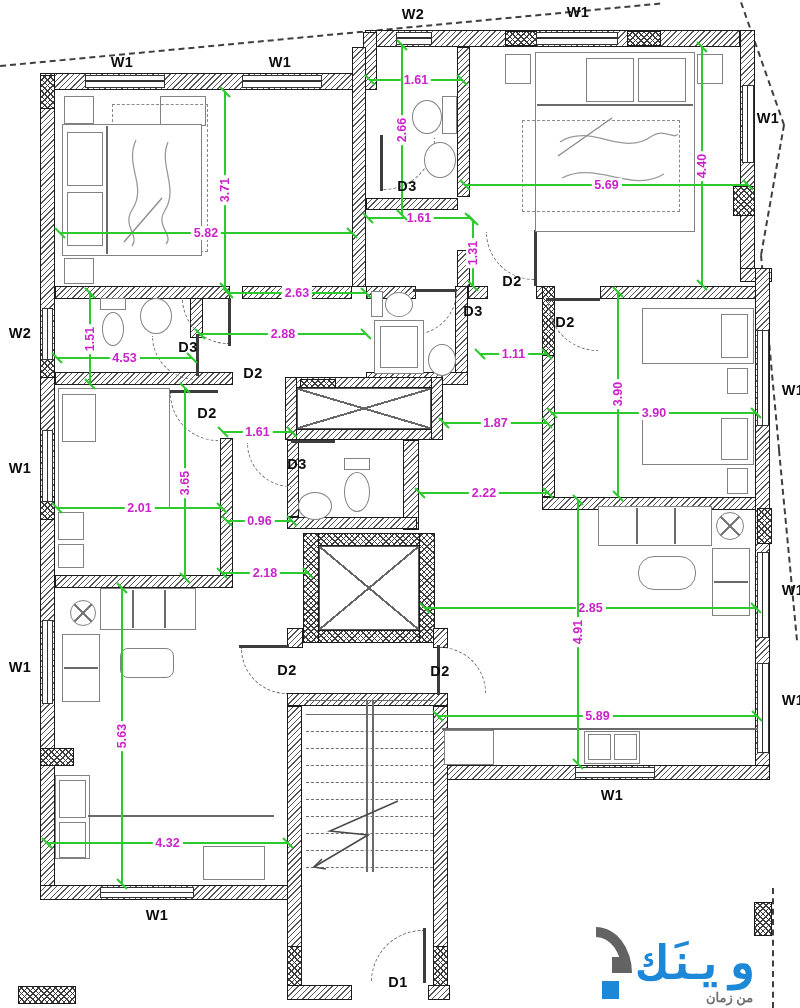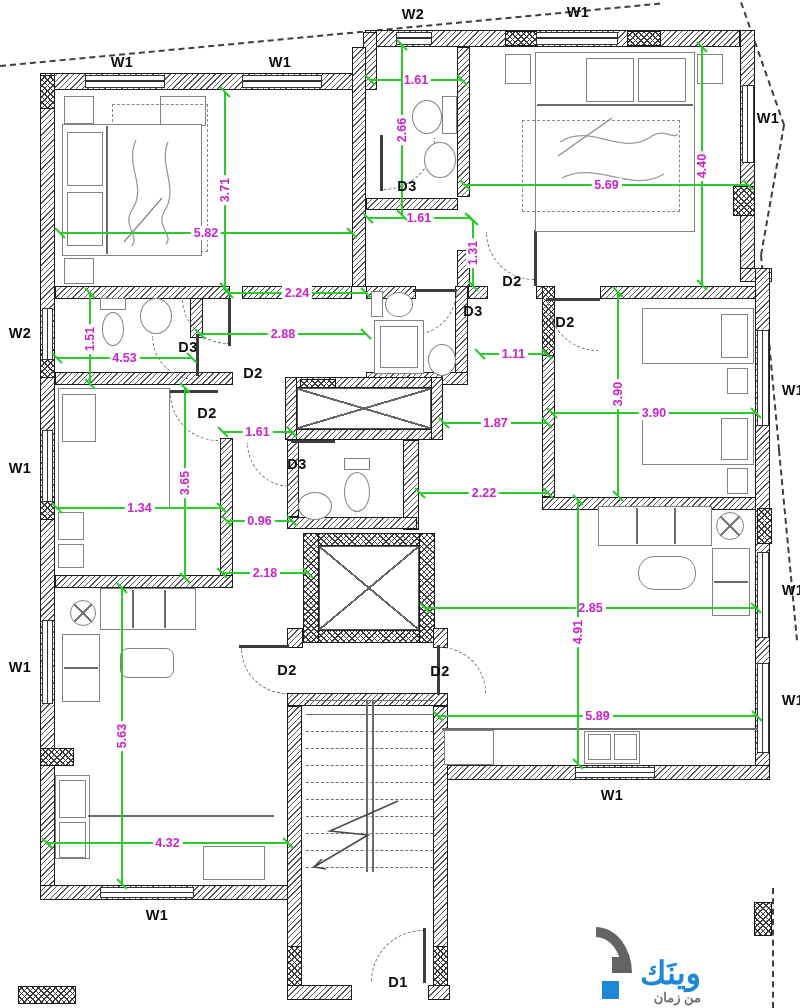--- a/index.html
+++ b/index.html
@@ -35,21 +35,21 @@
   .dlab{position:absolute;color:#cb22cb;background:#fff;font-weight:bold;font-size:12.5px;padding:0 3px;white-space:nowrap;transform:translate(-50%,-50%);}
   .dlabv{transform:translate(-50%,-50%) rotate(-90deg);}
   .plab{position:absolute;color:#0d0d0d;font-weight:bold;font-size:14.5px;white-space:nowrap;transform:translate(-50%,-50%);letter-spacing:0.5px;}
   
   #logo{position:absolute;left:592px;top:905px;width:208px;height:100px;display:flex;align-items:flex-end;direction:ltr;}
   .qwrap{position:relative;width:44px;height:78px;margin-right:4px;}
   .qhook{position:absolute;left:4px;top:0;width:26px;height:36px;border:10px solid #636363;border-left:none;border-bottom:none;border-radius:0 100% 0 0;}
   .qhook2{position:absolute;left:20px;top:30px;width:10px;height:16px;background:#636363;}
   .qdot{position:absolute;left:10px;top:54px;width:17px;height:18px;background:#1d87d8;}
   .logotxt{display:flex;flex-direction:column;align-items:center;direction:rtl;}
-  .logo-ar{color:#1d87d8;font-size:32px;font-weight:bold;line-height:0.9;letter-spacing:1px;}
+  .logo-ar{color:#1d87d8;font-size:47px;font-weight:bold;line-height:0.9;letter-spacing:1px;font-family:Liberation Mono, monospace;}
   .logo-tag{color:#6e6e6e;font-size:13px;font-weight:bold;margin-top:2px;align-self:flex-start;}
 </style>
 </head>
 <body>
 
 <div id="plan">
 
   <div class="bnd" style="left:0;top:65px;width:663px;transform:rotate(-5.4deg);"></div>
   <div class="bnd" style="left:742px;top:2px;width:130px;transform:rotate(70.7deg);"></div>
   <div class="bnd" style="left:785px;top:125px;width:132px;transform:rotate(100deg);"></div>
@@ -282,21 +282,21 @@
     <div class="dtick" style="left: 53px; top: 232px; transform: rotate(45deg);"></div>
     <div class="dtick" style="left: 345px; top: 232px; transform: rotate(45deg);"></div>
     <div class="dlab" style="left: 206px; top: 233px;">5.82</div>
     <div class="dline" style="left: 368px; top: 217px; width: 102px; height: 2px;"></div>
     <div class="dtick" style="left: 361px; top: 217px; transform: rotate(45deg);"></div>
     <div class="dtick" style="left: 463px; top: 217px; transform: rotate(45deg);"></div>
     <div class="dlab" style="left: 419px; top: 218px;">1.61</div>
     <div class="dline" style="left: 228px; top: 292px; width: 138px; height: 2px;"></div>
     <div class="dtick" style="left: 221px; top: 292px; transform: rotate(45deg);"></div>
     <div class="dtick" style="left: 359px; top: 292px; transform: rotate(45deg);"></div>
-    <div class="dlab" style="left: 297px; top: 293px;">2.24</div>
+    <div class="dlab" style="left: 297px; top: 293px;">2.63</div>
     <div class="dline" style="left: 200px; top: 333px; width: 166px; height: 2px;"></div>
     <div class="dtick" style="left: 193px; top: 333px; transform: rotate(45deg);"></div>
     <div class="dtick" style="left: 359px; top: 333px; transform: rotate(45deg);"></div>
     <div class="dlab" style="left: 283px; top: 334px;">2.88</div>
     <div class="dline" style="left: 57px; top: 357px; width: 135px; height: 2px;"></div>
     <div class="dtick" style="left: 50px; top: 357px; transform: rotate(45deg);"></div>
     <div class="dtick" style="left: 185px; top: 357px; transform: rotate(45deg);"></div>
     <div class="dlab" style="left: 124.5px; top: 358px;">4.53</div>
     <div class="dline" style="left: 480px; top: 353px; width: 67px; height: 2px;"></div>
     <div class="dtick" style="left: 473px; top: 353px; transform: rotate(45deg);"></div>
@@ -310,21 +310,21 @@
     <div class="dtick" style="left: 216px; top: 431px; transform: rotate(45deg);"></div>
     <div class="dtick" style="left: 285px; top: 431px; transform: rotate(45deg);"></div>
     <div class="dlab" style="left: 257.5px; top: 432px;">1.61</div>
     <div class="dline" style="left: 444px; top: 422px; width: 103px; height: 2px;"></div>
     <div class="dtick" style="left: 437px; top: 422px; transform: rotate(45deg);"></div>
     <div class="dtick" style="left: 540px; top: 422px; transform: rotate(45deg);"></div>
     <div class="dlab" style="left: 495.5px; top: 423px;">1.87</div>
     <div class="dline" style="left: 57px; top: 507px; width: 165px; height: 2px;"></div>
     <div class="dtick" style="left: 50px; top: 507px; transform: rotate(45deg);"></div>
     <div class="dtick" style="left: 215px; top: 507px; transform: rotate(45deg);"></div>
-    <div class="dlab" style="left: 139.5px; top: 508px;">1.34</div>
+    <div class="dlab" style="left: 139.5px; top: 508px;">2.01</div>
     <div class="dline" style="left: 420px; top: 492px; width: 128px; height: 2px;"></div>
     <div class="dtick" style="left: 413px; top: 492px; transform: rotate(45deg);"></div>
     <div class="dtick" style="left: 541px; top: 492px; transform: rotate(45deg);"></div>
     <div class="dlab" style="left: 484px; top: 493px;">2.22</div>
     <div class="dline" style="left: 227px; top: 520px; width: 65px; height: 2px;"></div>
     <div class="dtick" style="left: 220px; top: 520px; transform: rotate(45deg);"></div>
     <div class="dtick" style="left: 285px; top: 520px; transform: rotate(45deg);"></div>
     <div class="dlab" style="left: 259.5px; top: 521px;">0.96</div>
     <div class="dline" style="left: 222px; top: 572px; width: 86px; height: 2px;"></div>
     <div class="dtick" style="left: 215px; top: 572px; transform: rotate(45deg);"></div>

